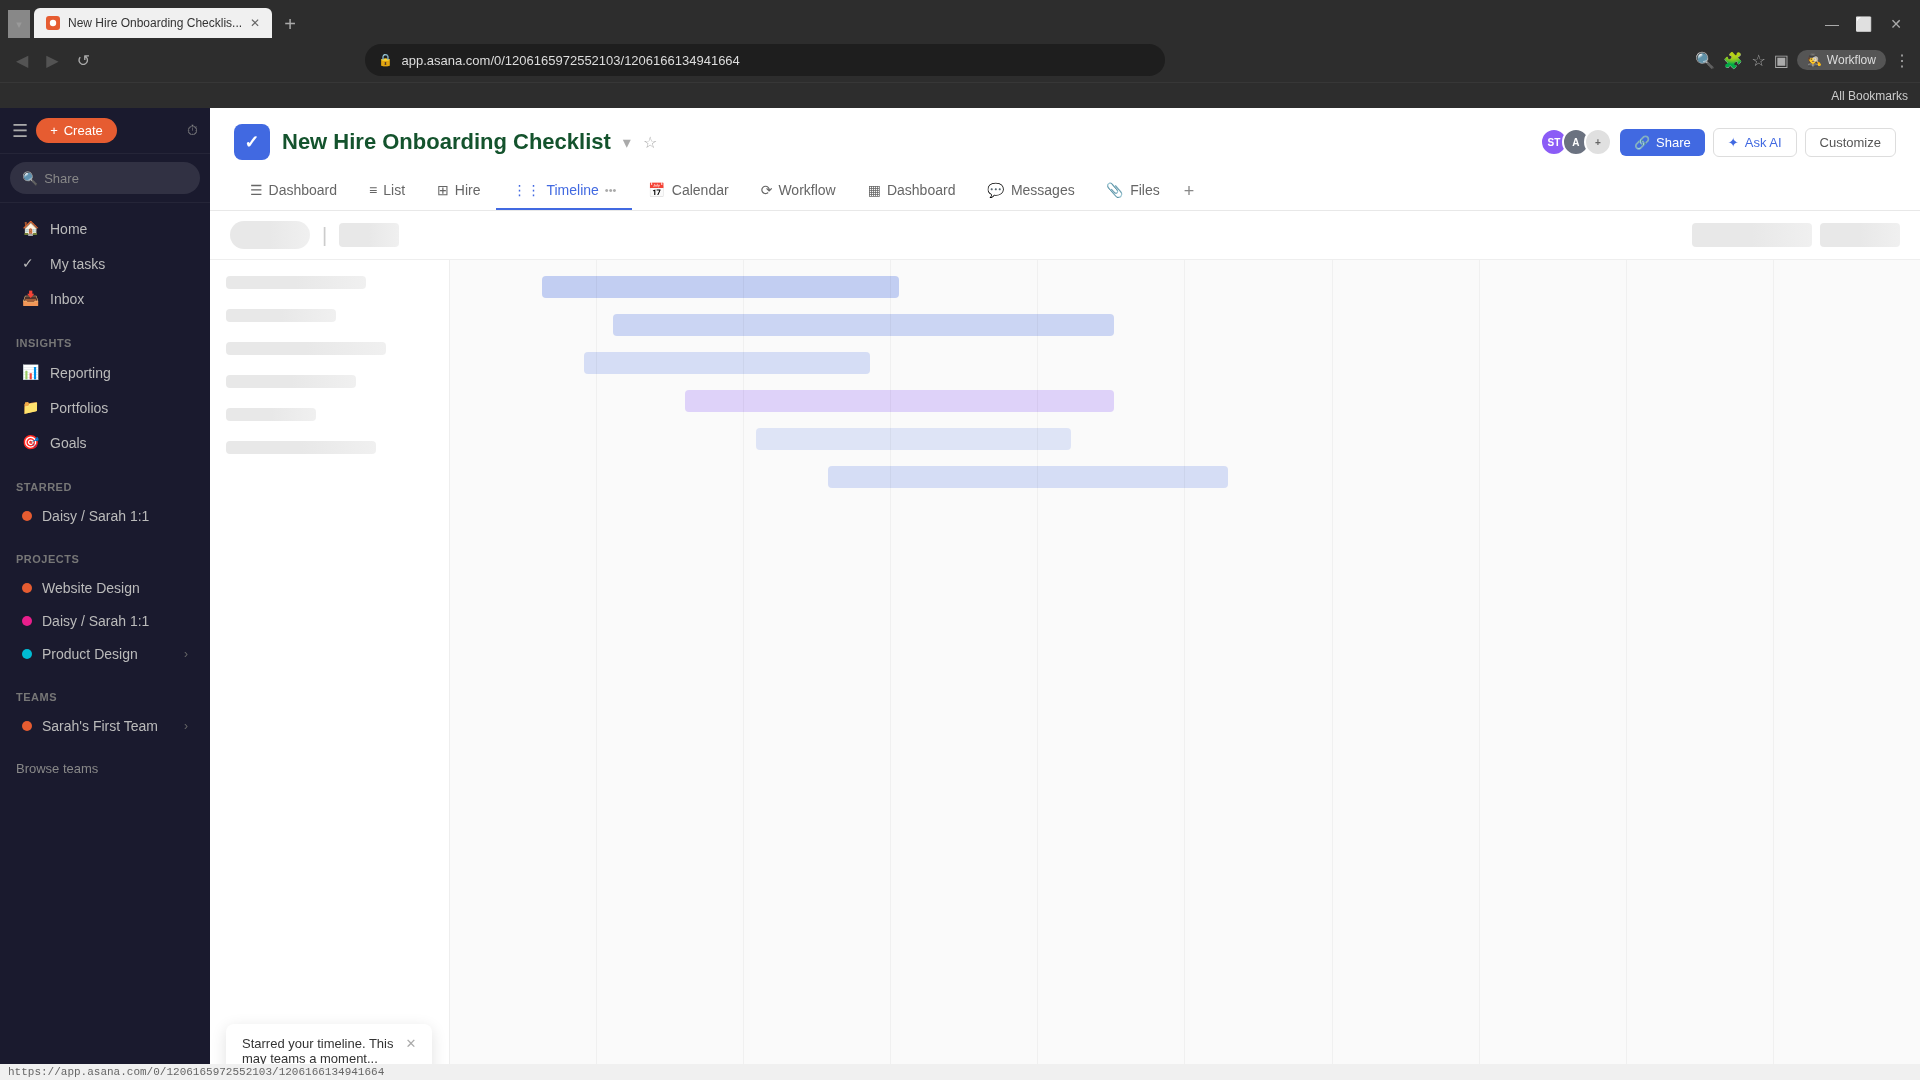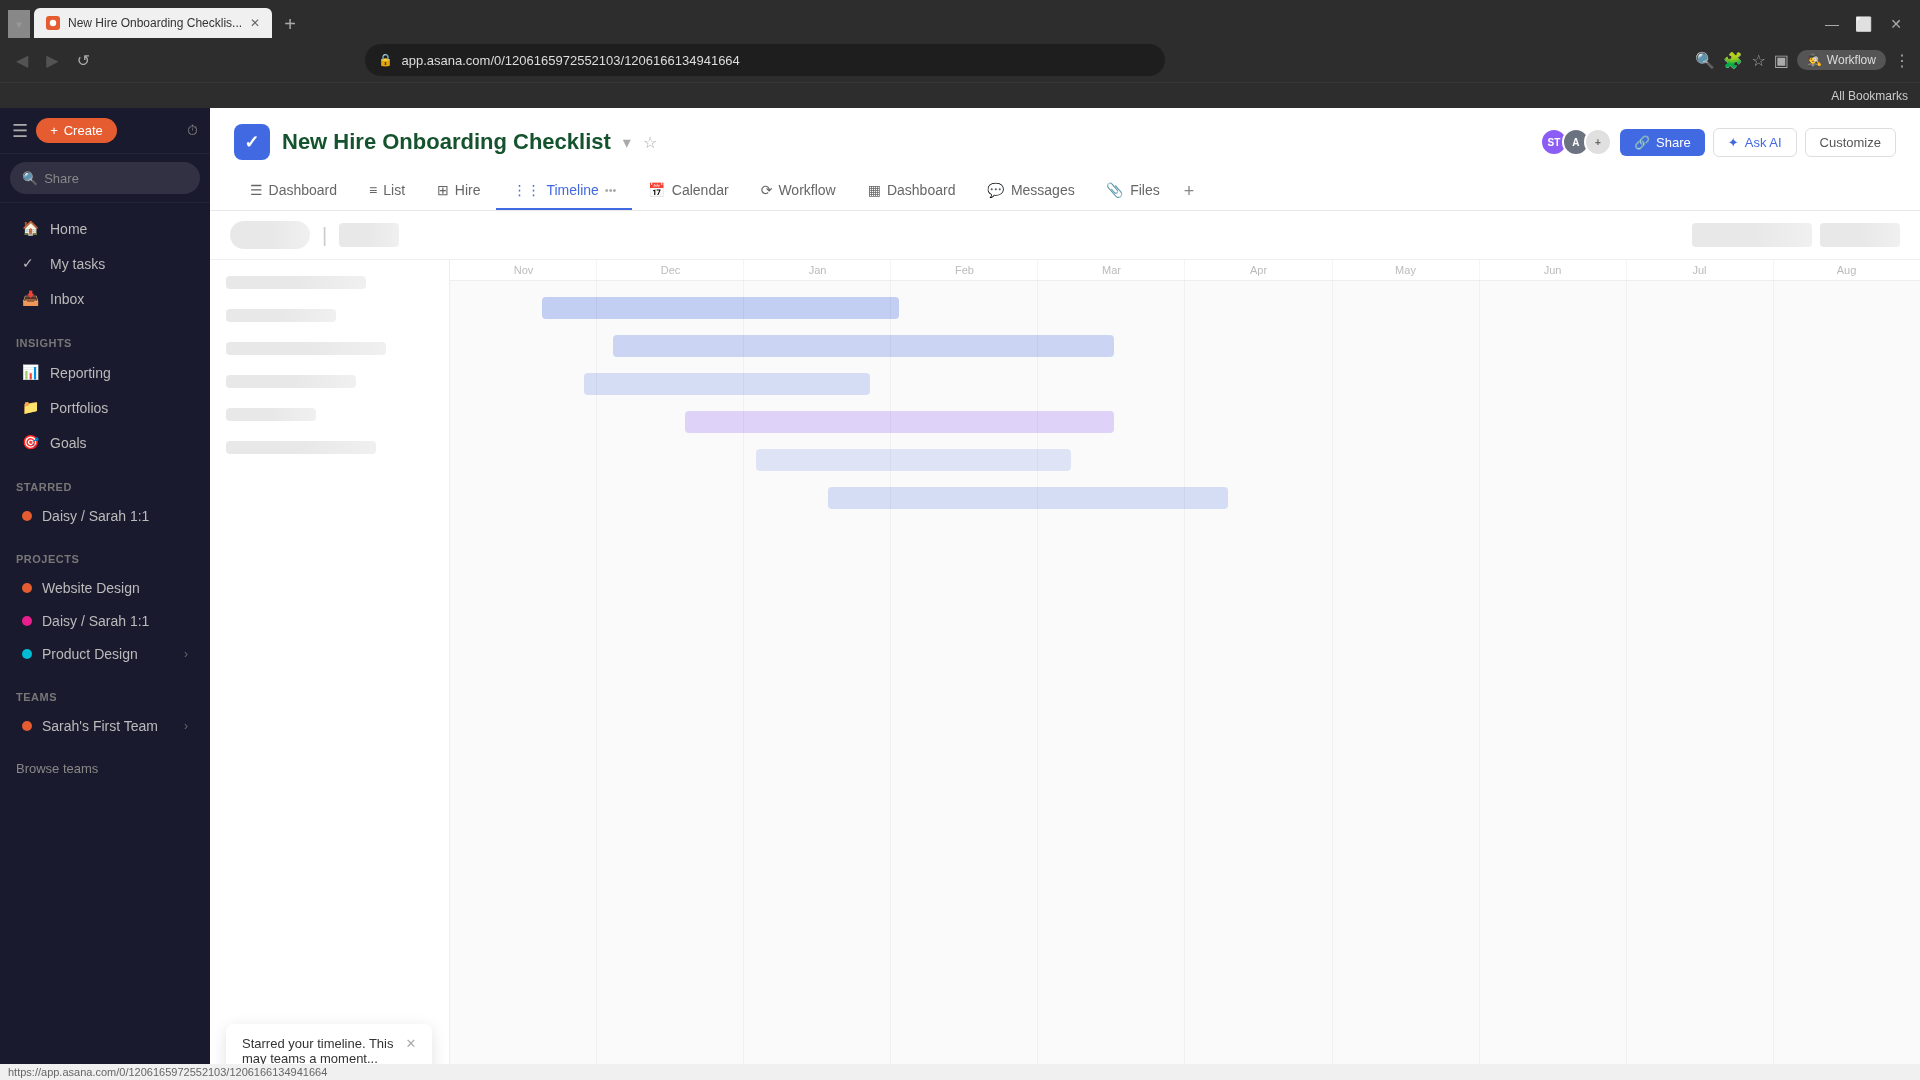--- a/index.html
+++ b/index.html
@@ -276,32 +276,20 @@
           <div style="padding:8px 16px; margin-bottom:4px;">
             <div class="skeleton" style="width:90px; height:13px;"></div>
           </div>
           <div style="padding:8px 16px; margin-bottom:4px;">
             <div class="skeleton" style="width:150px; height:13px;"></div>
           </div>
         </div>
 
         <div style="flex:1; overflow:hidden; background:#fafafa; position:relative;">
 
-          <div style="display:flex; border-bottom:1px solid #eee; background:#fff; padding:4px 0;">
-            <div style="flex:1; text-align:center; font-size:11px; color:#bbb;">Nov</div>
-            <div style="flex:1; text-align:center; font-size:11px; color:#bbb;">Dec</div>
-            <div style="flex:1; text-align:center; font-size:11px; color:#bbb;">Jan</div>
-            <div style="flex:1; text-align:center; font-size:11px; color:#bbb;">Feb</div>
-            <div style="flex:1; text-align:center; font-size:11px; color:#bbb;">Mar</div>
-            <div style="flex:1; text-align:center; font-size:11px; color:#bbb;">Apr</div>
-            <div style="flex:1; text-align:center; font-size:11px; color:#bbb;">May</div>
-            <div style="flex:1; text-align:center; font-size:11px; color:#bbb;">Jun</div>
-            <div style="flex:1; text-align:center; font-size:11px; color:#bbb;">Jul</div>
-            <div style="flex:1; text-align:center; font-size:11px; color:#bbb;">Aug</div>
-          </div>
 
           <div style="padding:8px 0;">
             <div style="padding:8px 20px; display:flex; align-items:center;">
               <div style="margin-left:5%; width:25%; height:22px; border-radius:4px; background:rgba(65,105,225,0.3);"></div>
             </div>
             <div style="padding:8px 20px; display:flex; align-items:center;">
               <div style="margin-left:10%; width:35%; height:22px; border-radius:4px; background:rgba(65,105,225,0.25);"></div>
             </div>
             <div style="padding:8px 20px; display:flex; align-items:center;">
               <div style="margin-left:8%; width:20%; height:22px; border-radius:4px; background:rgba(65,105,225,0.2);"></div>
@@ -336,15 +324,15 @@
         <div>
           <div>Starred your timeline. This</div>
           <div>may teams a moment...</div>
         </div>
         <span style="color:#aaa; cursor:pointer; margin-left:auto; font-size:13px;">✕</span>
       </div>
     </div>
   </div>
 </div>
 
-<div style="position:fixed; bottom:0; left:0; right:0; background:#f0f0f0; padding:2px 8px; font-size:11px; color:#666; z-index:9999;">
+<div style="position:fixed; bottom:0; left:0; right:0; background:#f0f0f0; padding:2px 8px; font-size:11px; color:#666; z-index:9999;font-family:Liberation Mono, monospace;">
   <span>https://app.asana.com/0/1206165972552103/1206166134941664</span>
 </div>
 
 </body></html>

